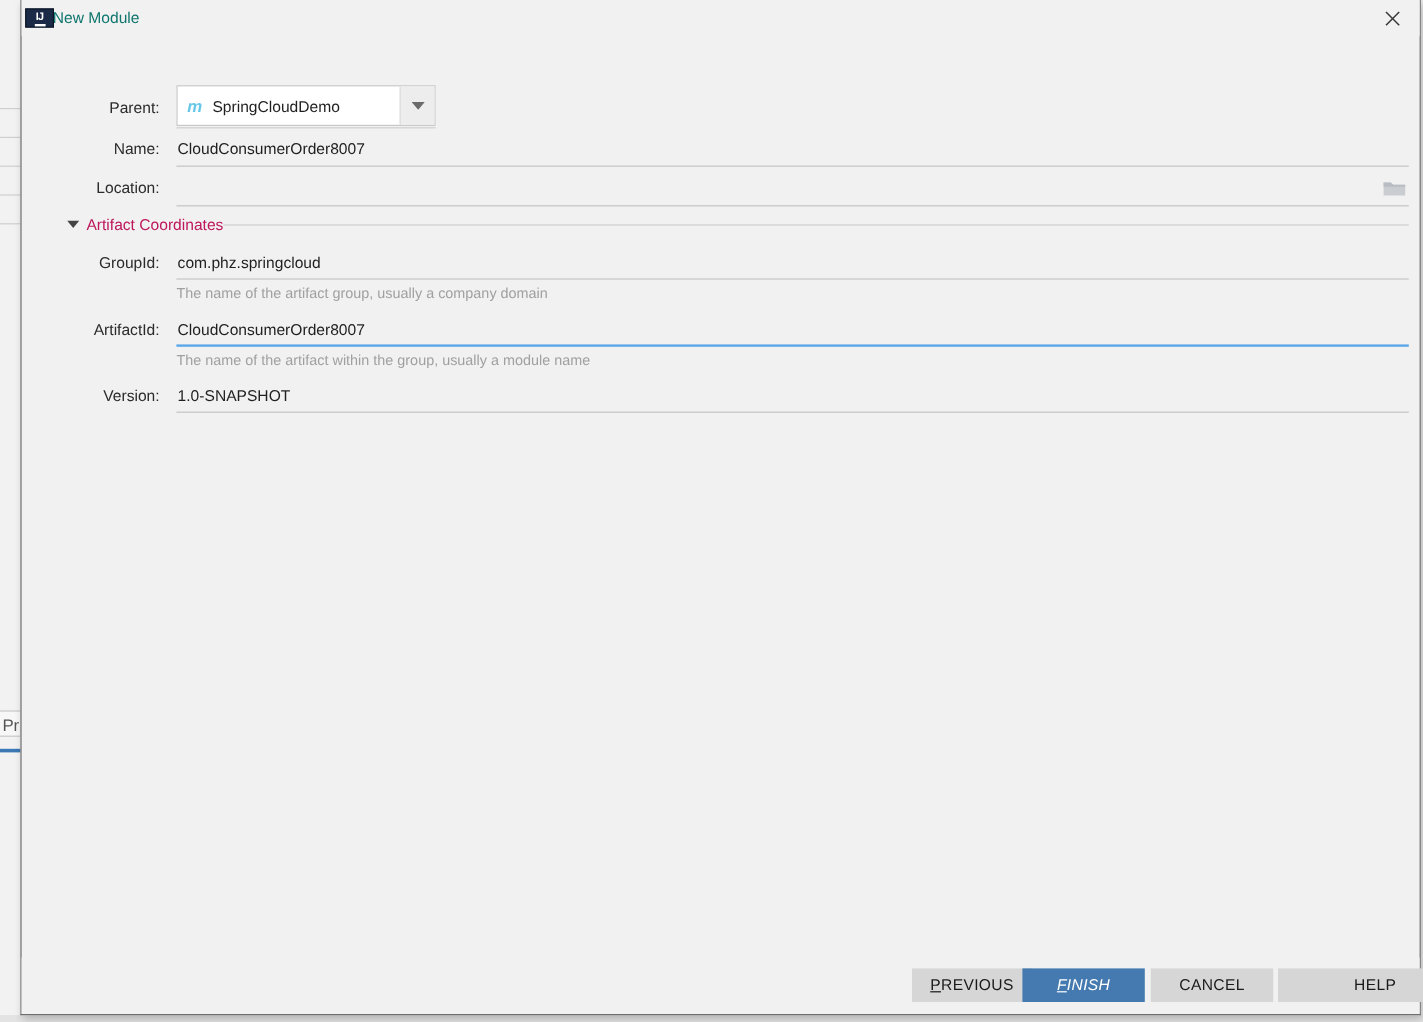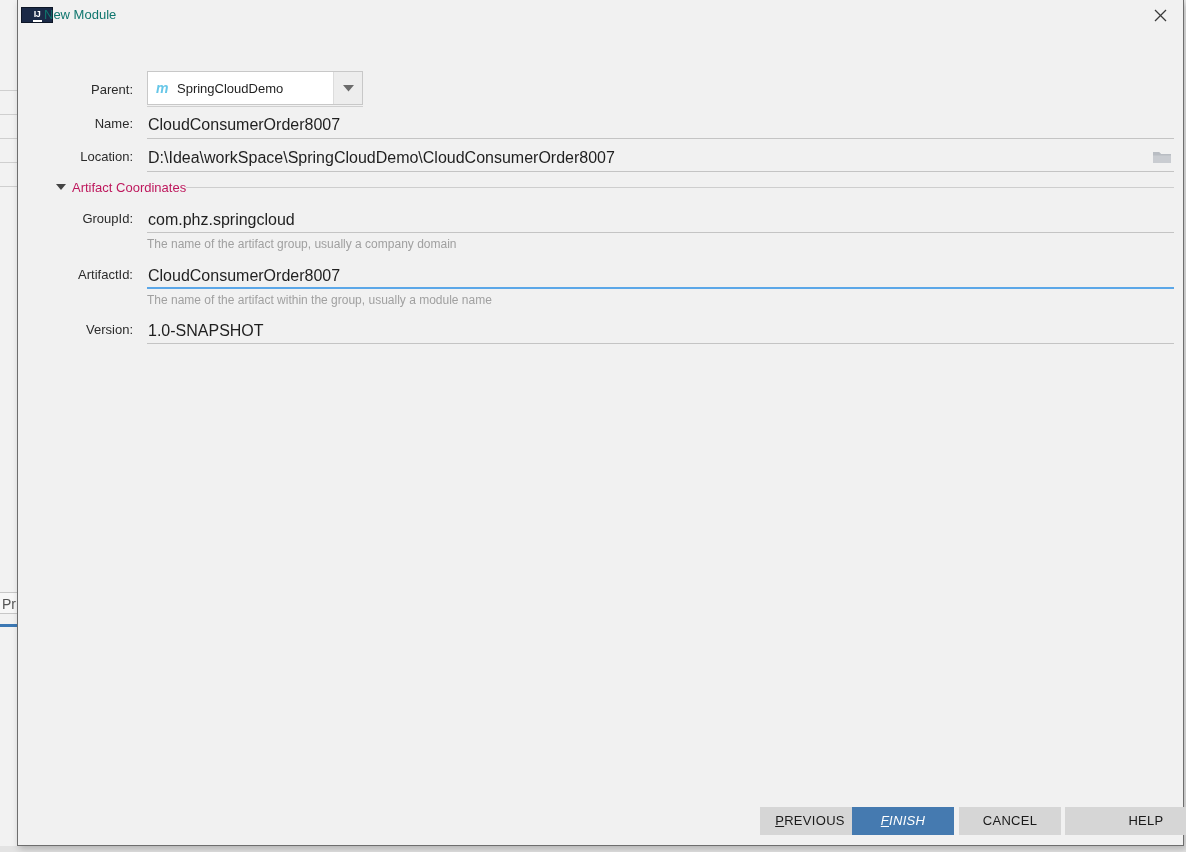--- a/index.html
+++ b/index.html
@@ -81,21 +81,21 @@
 
   
   #titlebar {
     position: relative;
     height: 30px;
     background: #f1f1f1;
   }
   #app-icon {
     position: absolute;
     left: 3px; top: 7px;
-    width: 32px; height: 16px;
+    width: 24px; height: 16px;
     background: #1b2a47;
     border: 1px solid #0d1626;
     box-sizing: border-box;
     color: #ffffff;
     font-family: "Liberation Sans", sans-serif;
     font-size: 9px;
     font-weight: bold;
     line-height: 12px;
     text-align: center;
     letter-spacing: -0.5px;
@@ -130,21 +130,21 @@
 
   .field-label {
     position: absolute;
     font-size: 13px;
     color: #2b2b2b;
     text-align: right;
     white-space: nowrap;
   }
   .field-value {
     position: absolute;
-    font-size: 16px;
+    font-size: 13px;
     color: #1f1f1f;
     white-space: nowrap;
   }
   .field-underline {
     position: absolute;
     height: 1px;
     background: #c4c4c4;
   }
   .field-underline.focused {
     height: 2px;
@@ -307,21 +307,20 @@
         </svg>
       </div>
     </div>
     <div id="parent-combo-shadow"></div>
 
     <div class="field-label" style="left:31px; top:86px; width:84px;">Name:</div>
     <div class="field-value" style="left:130px; top:86px;">CloudConsumerOrder8007</div>
     <div class="field-underline" style="left:129px; top:108px; width:1027px;"></div>
 
     <div class="field-label" style="left:31px; top:119px; width:84px;">Location:</div>
-    <div class="field-value" style="left:130px; top:119px;">D:\Idea\workSpace\SpringCloudDemo\CloudConsumerOrder8007</div>
     <div id="location-browse">
       <svg width="22" height="18" viewBox="0 0 22 18" aria-hidden="true">
         <path d="M2 4 h6 l2 2 h10 v9 h-18 z" fill="#c9ccd1"></path>
         <path d="M2 4 h6 l2 2 h10 v1.6 h-18 z" fill="#b9bdc3"></path>
       </svg>
     </div>
     <div class="field-underline" style="left:129px; top:141px; width:1027px;"></div>
 
     <div id="section-toggle">
       <svg width="11" height="8" viewBox="0 0 11 8" aria-hidden="true">

